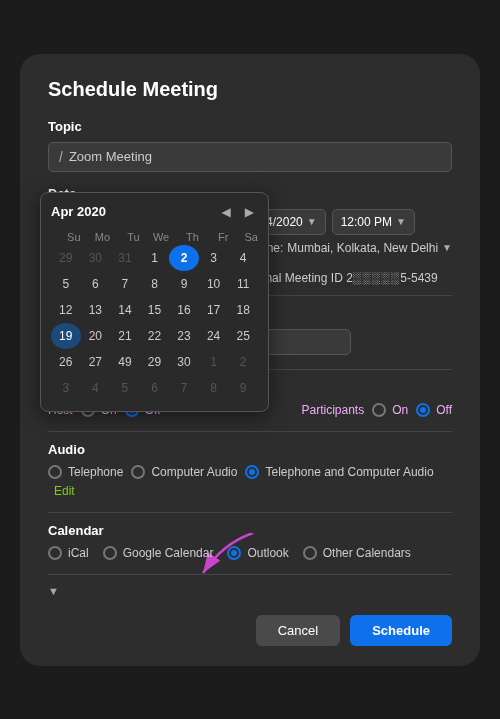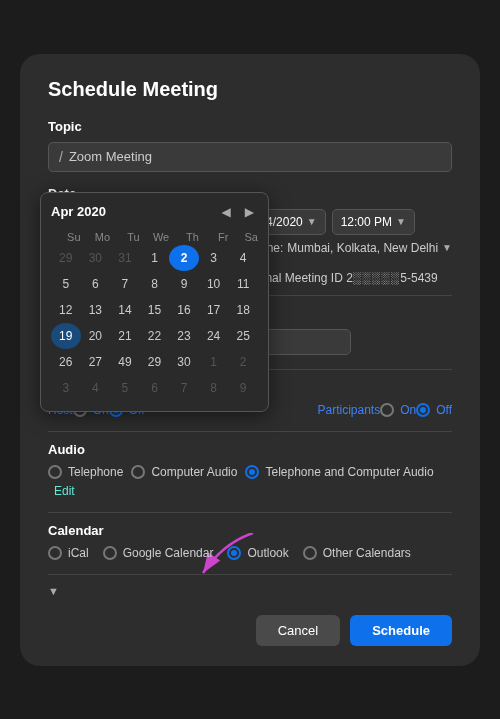--- a/index.html
+++ b/index.html
@@ -214,22 +214,23 @@
       border: 1px solid #555;
       border-radius: 5px;
       height: 26px;
       width: 130px;
     }
 
     
     .video-row {
       display: flex;
       align-items: center;
-      font-size: 12px;
-      color: #3b82f6;
+      gap: 8px;
+      font-size: 12px;
+      color: #f0abfc;
     }
 
     
     .radio-btn {
       width: 14px; height: 14px;
       border-radius: 50%;
       border: 2px solid #777;
       display: inline-block;
       position: relative;
     }
@@ -249,21 +250,21 @@
     
     .audio-row {
       display: flex;
       align-items: center;
       gap: 8px;
       font-size: 12px;
       color: #ccc;
       flex-wrap: nowrap;
     }
     .audio-edit {
-      color: #5eead4;
+      color: #84cc16;
       cursor: pointer;
       font-size: 12px;
       margin-left: 4px;
     }
 
     
     .calendar-row {
       display: flex;
       align-items: center;
       gap: 14px;

